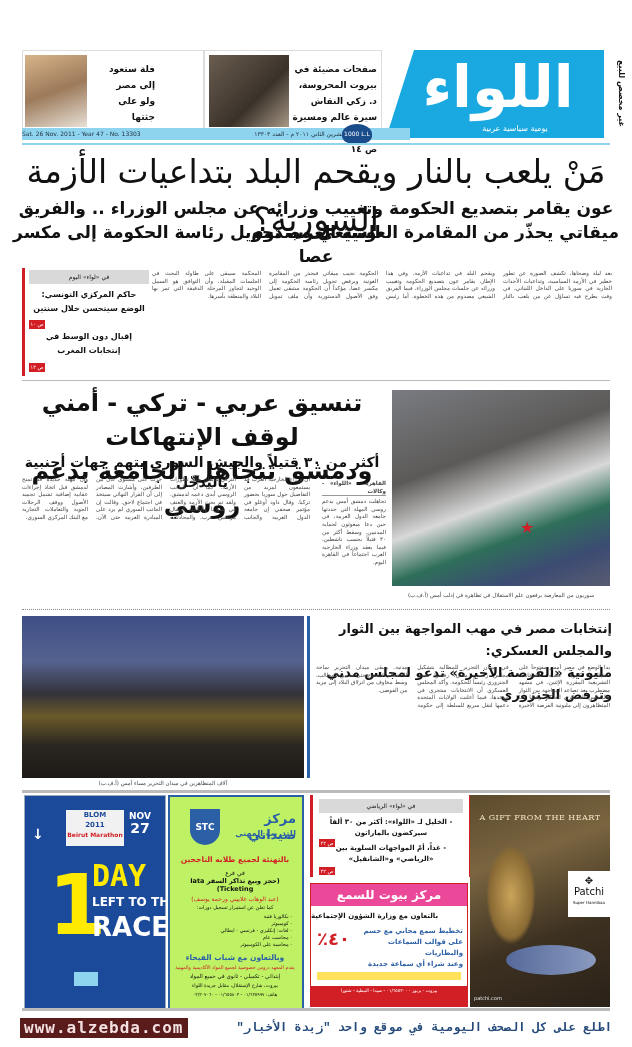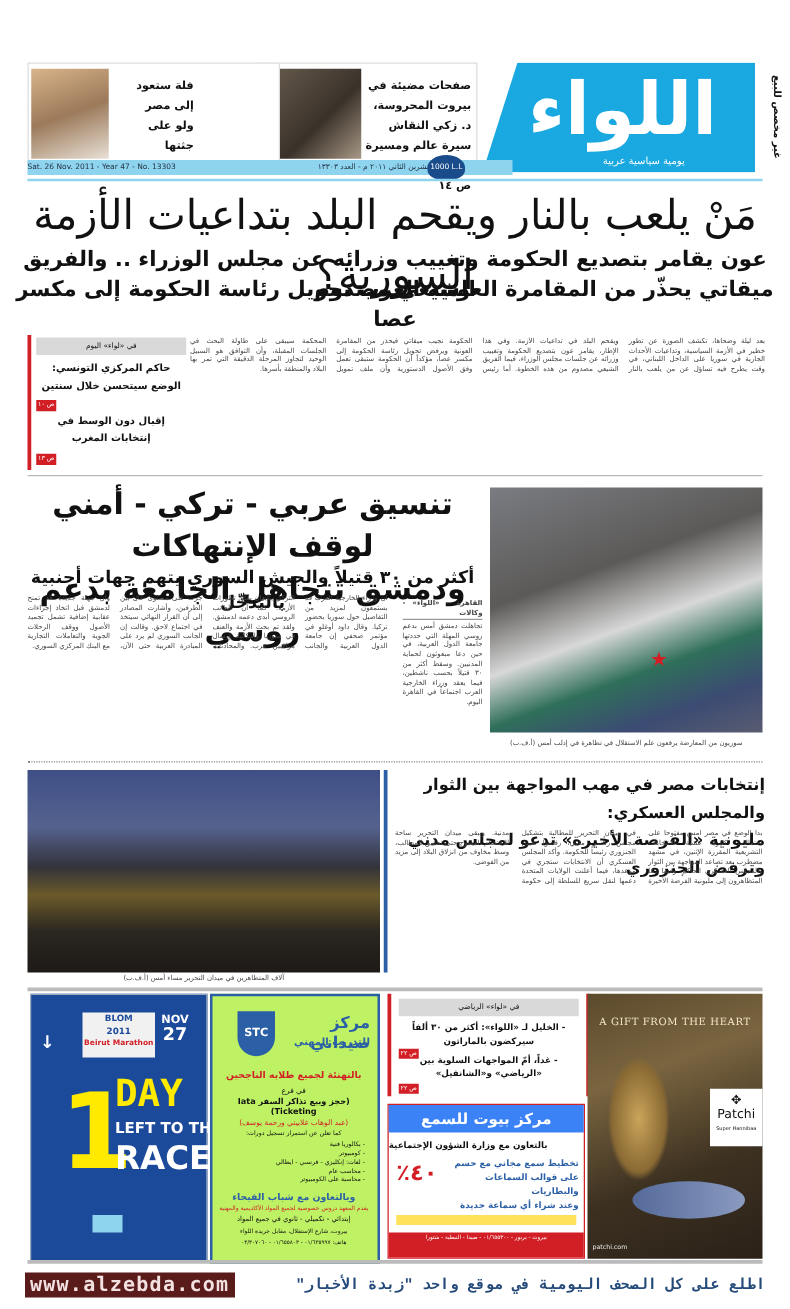--- a/index.html
+++ b/index.html
@@ -41,21 +41,21 @@
   .ad-one{left:48px;top:860px;font-size:84px;font-weight:bold;color:#ffea00;line-height:90px;}
   .ad-day{left:92px;top:860px;font-size:30px;font-weight:bold;color:#ffea00;line-height:32px;font-family:"DejaVu Sans Mono",monospace;}
   .ad-left{left:92px;top:895px;font-size:12px;font-weight:bold;color:#fff;line-height:14px;}
   .ad-race{left:92px;top:912px;font-size:26px;font-weight:bold;color:#fff;line-height:30px;}
   .ad-blom{left:66px;top:810px;width:58px;height:36px;background:#f1f1f1;font-size:7px;font-weight:bold;color:#1c4a9a;line-height:10px;text-align:center;}
   .ad-arrow{font-size:14px;color:#fff;font-weight:bold;}
   .ad-stc{left:168px;top:795px;width:132px;height:212px;background:#bef264;border:2px solid #2b5fa6;}
   .stc-logo{position:absolute;left:20px;top:12px;width:30px;height:36px;background:#2b5fa6;border-radius:0 0 15px 15px;color:#fff;font-size:9px;font-weight:bold;line-height:36px;text-align:center;}
   .ad-sport{left:310px;top:795px;width:156px;height:82px;border-left:3px solid #d21f26;border-right:3px solid #d21f26;background:#fff;}
   .ad-hearing{left:310px;top:883px;width:156px;height:122px;background:#fff;border:1px solid #d21f26;}
-  .hearing-head{height:22px;background:#3b82f6;color:#fff;font-size:12px;font-weight:bold;line-height:22px;text-align:center;}
+  .hearing-head{height:22px;background:#ec4899;color:#fff;font-size:12px;font-weight:bold;line-height:22px;text-align:center;}
   .ad-patchi{left:470px;top:795px;width:140px;height:212px;background:linear-gradient(160deg,#5b4a2c 0%,#7a6540 30%,#3d3121 65%,#2a2118 100%);}
   .patchi-box{position:absolute;right:0;top:76px;width:42px;height:46px;background:#fff;text-align:center;}
   .footer-url{left:20px;top:1018px;font-size:16px;font-weight:bold;color:#f3e0e0;background:#5a1b1b;padding:0 4px;line-height:20px;font-family:"DejaVu Sans Mono",monospace;letter-spacing:1px;}
   .footer-text{left:200px;top:1018px;width:412px;font-size:12px;font-weight:bold;color:#244a7a;line-height:20px;text-align:right;direction:rtl;font-family:Liberation Mono, monospace;}
 </style>
 </head>
 <body>
 
 <div class="abs logo-box"></div>
 <div class="abs logo-text">اللواء</div>
@@ -64,21 +64,21 @@
 
 <div class="abs promo" style="left:204px;width:176px;">
   <div class="promo-img" style="left:4px;width:80px;background:linear-gradient(135deg,#6a5d50,#3a322a 60%,#a89886);"></div>
   <div class="promo-text rtl" style="right:4px;width:88px;">
     <div>صفحات مضيئة في بيروت المحروسة،</div>
     <div>د. زكي النقاش</div>
     <div>سيرة عالم ومسيرة مناضل</div>
     <div>ص ١٤</div>
   </div>
 </div>
-<div class="abs promo" style="left:22px;width:180px;padding-left:20px;">
+<div class="abs promo" style="left:22px;width:180px;">
   <div class="promo-img" style="left:2px;width:62px;background:linear-gradient(160deg,#d8b48a,#9c7a5a 50%,#e8e0d6);"></div>
   <div class="promo-text rtl" style="right:100px;width:50px;left:auto;"></div>
   <div class="promo-text rtl" style="left:70px;width:62px;">
     <div>فلة ستعود</div>
     <div>إلى مصر</div>
     <div>ولو على جثتها</div>
     <div>ص ١٨</div>
   </div>
 </div>
 

